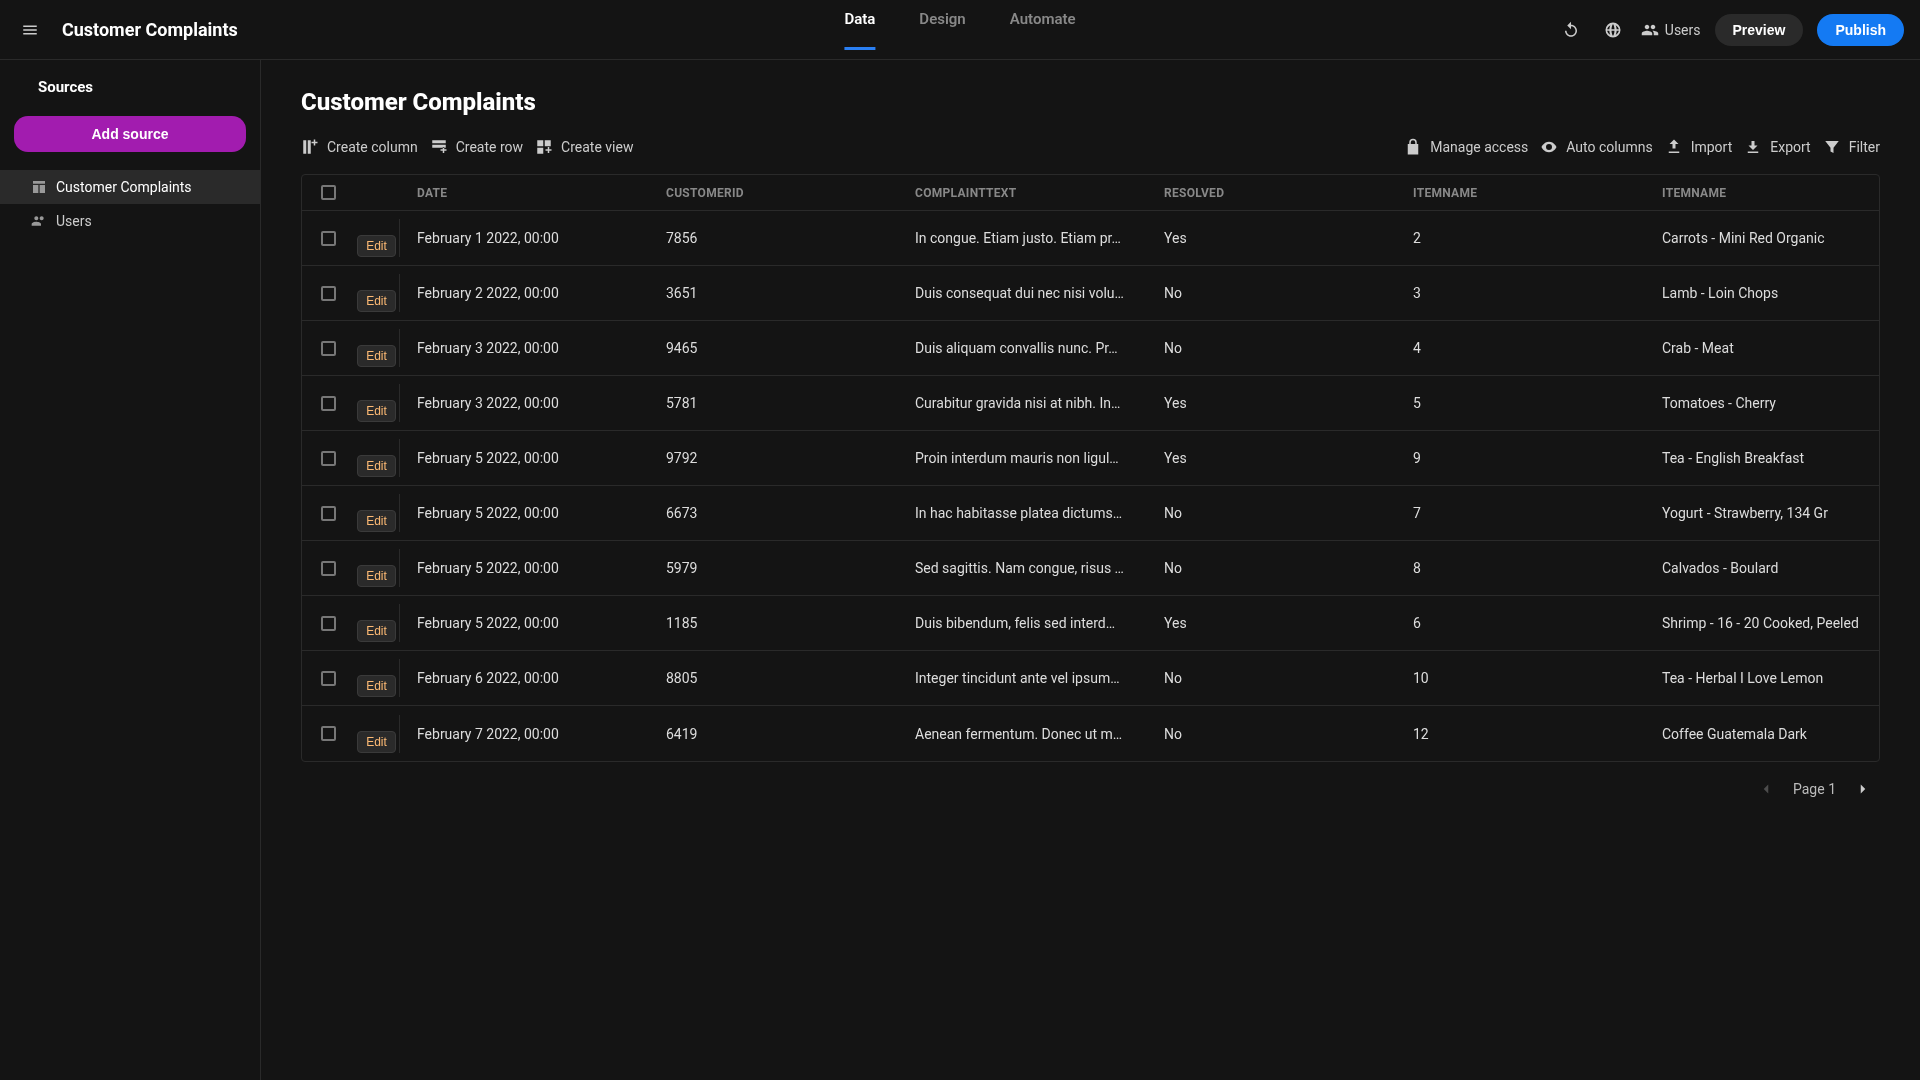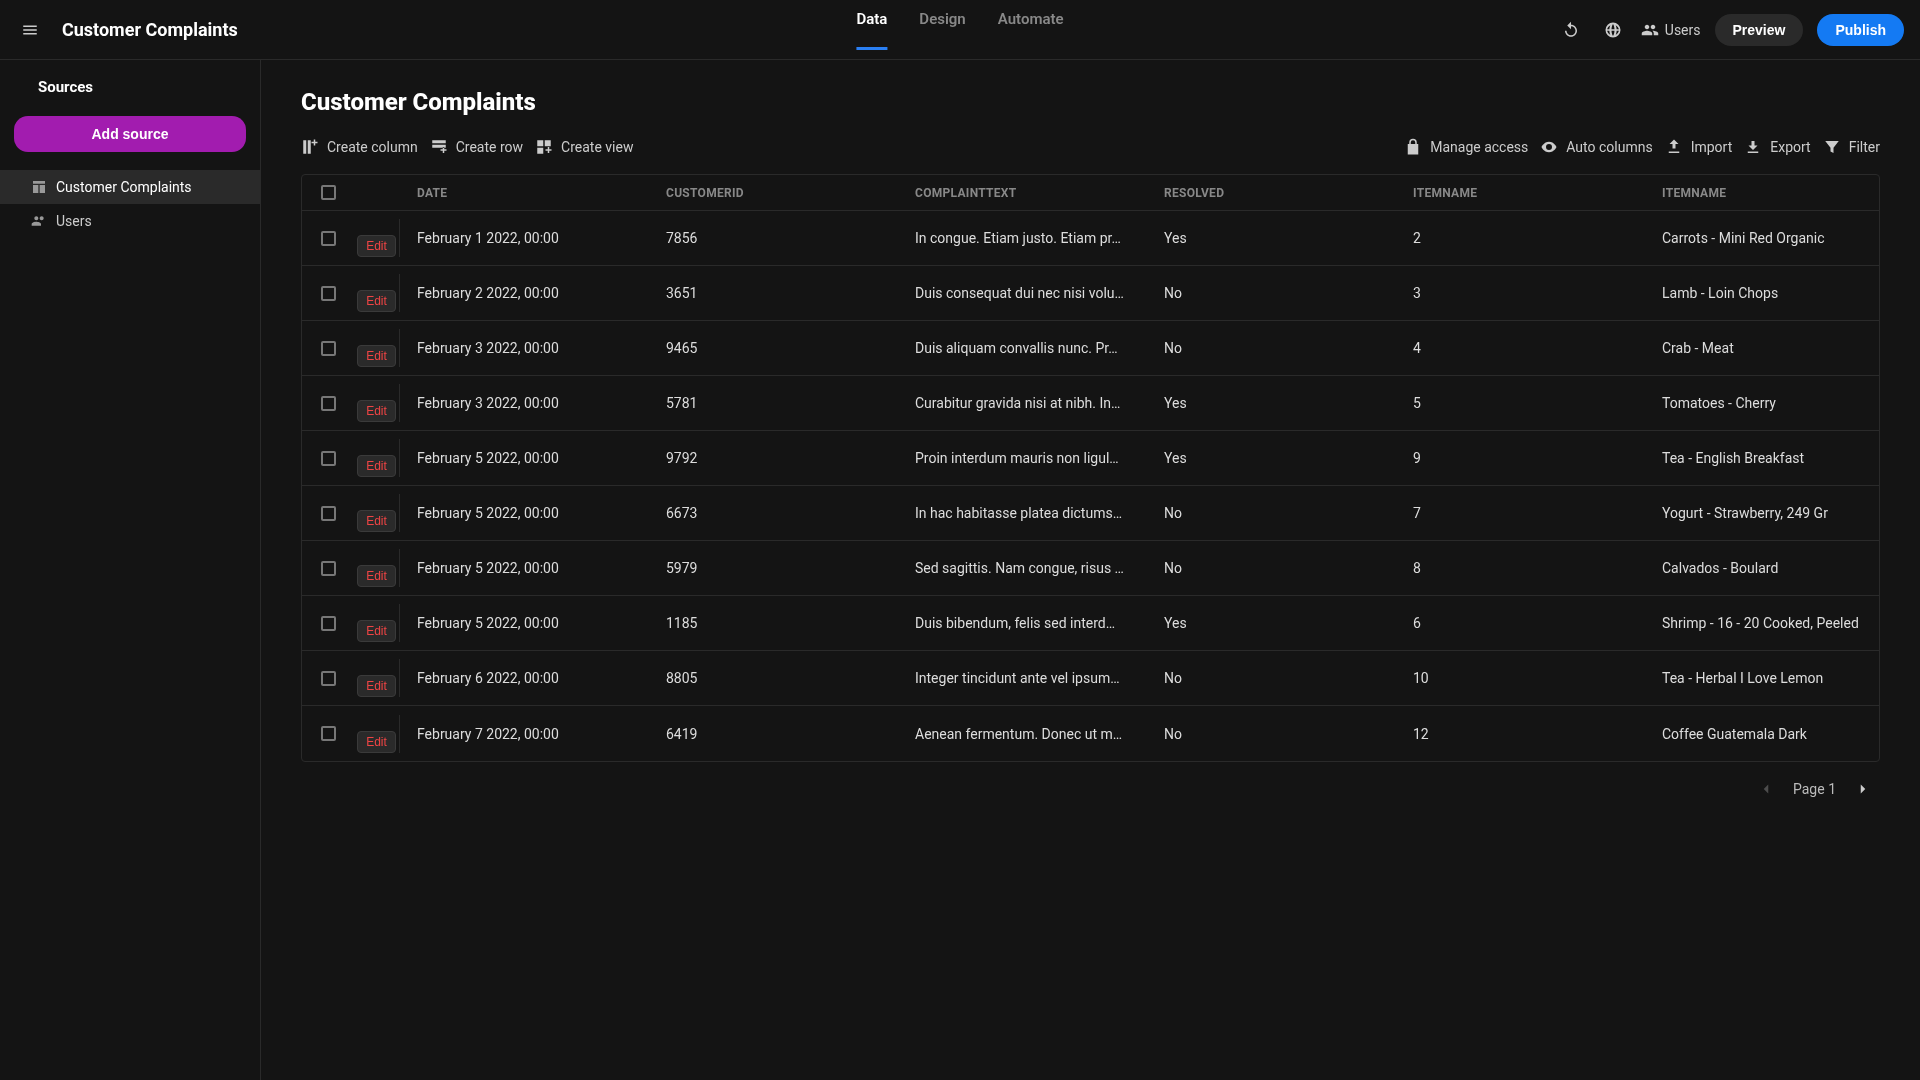--- a/index.html
+++ b/index.html
@@ -17,21 +17,21 @@
   height: 60px;
   display: flex;
   align-items: center;
   justify-content: space-between;
   padding: 0 16px;
   border-bottom: 1px solid #2a2a2a;
 }
 .topbar-left { display: flex; align-items: center; gap: 18px; }
 .hamburger svg { width: 22px; height: 22px; fill: #ccc; }
 .app-title { font-size: 18px; font-weight: 700; color: #fff; }
-.topbar-center { display: flex; gap: 32px; position: absolute; left: 50%; transform: translateX(-50%); }
+.topbar-center { display: flex; gap: 44px; position: absolute; left: 50%; transform: translateX(-50%); }
 .nav-tab { font-size: 15px; font-weight: 600; color: #888; padding-bottom: 19px; border-bottom: 3px solid transparent; cursor: pointer; }
 .nav-tab.active { color: #fff; border-bottom: 3px solid #2a7ff3; }
 .topbar-right { display: flex; align-items: center; gap: 14px; }
 .icon-btn { width: 28px; height: 28px; display: flex; align-items: center; justify-content: center; cursor: pointer; }
 .icon-btn svg { width: 18px; height: 18px; fill: #ccc; }
 .users-link { display: flex; align-items: center; gap: 6px; color: #ccc; font-size: 14px; cursor: pointer; }
 .users-link svg { width: 18px; height: 18px; fill: #ccc; }
 .btn { padding: 8px 18px; border-radius: 16px; font-size: 14px; font-weight: 600; cursor: pointer; border: none; }
 .btn-secondary { background: #2a2a2a; color: #fff; }
 .btn-primary { background: #147af3; color: #fff; }
@@ -74,21 +74,21 @@
 .col-date { width: 249px; padding-left: 17px; }
 .col-cust { width: 249px; padding-left: 17px; }
 .col-text { width: 249px; padding-left: 17px; }
 .col-res  { width: 249px; padding-left: 17px; }
 .col-ord  { width: 249px; padding-left: 17px; }
 .col-item { flex: 1; padding-left: 17px; }
 .th { font-size: 12px; font-weight: 700; color: #888; letter-spacing: 0.3px; white-space: nowrap; overflow: hidden; text-overflow: ellipsis; }
 .td { font-size: 14px; color: #ddd; white-space: nowrap; overflow: hidden; text-overflow: ellipsis; padding-right: 12px; }
 .table-header .col-edit { border-right: 1px solid #2a2a2a; }
 .checkbox { width: 15px; height: 15px; border: 2px solid #777; border-radius: 2px; background: transparent; }
-.edit-btn { padding: 3px 8px; font-size: 12px; background: #2a2a2a; color: #ef4444; border: 1px solid #3a3a3a; border-radius: 4px; cursor: pointer; margin-top: 16px; }
+.edit-btn { padding: 3px 8px; font-size: 12px; background: #2a2a2a; color: #fdba74; border: 1px solid #3a3a3a; border-radius: 4px; cursor: pointer; margin-top: 16px; }
 
 
 .pager { display:flex; justify-content:flex-end; align-items:center; gap: 18px; padding: 18px 8px 0; font-size: 14px; color:#bbb; }
 .pager-arrow { width:18px; height:18px; cursor:pointer; }
 .pager-arrow.disabled { opacity: 0.3; cursor: default; }
 .pager-arrow svg { width:100%; height:100%; fill:#ccc; }
 </style>
 </head>
 <body>
 
@@ -299,21 +299,21 @@
               <div class="checkbox"></div>
             </div>
     <div class="col-edit">
               <button class="edit-btn">Edit</button>
             </div>
     <div class="col-date td">February 5 2022, 00:00</div>
     <div class="col-cust td">6673</div>
     <div class="col-text td">In hac habitasse platea dictums…</div>
     <div class="col-res td">No</div>
     <div class="col-ord td">7</div>
-    <div class="col-item td">Yogurt - Strawberry, 249 Gr</div>
+    <div class="col-item td">Yogurt - Strawberry, 134 Gr</div>
   </div>
           <div class="table-row">
     <div class="col-chk">
               <div class="checkbox"></div>
             </div>
     <div class="col-edit">
               <button class="edit-btn">Edit</button>
             </div>
     <div class="col-date td">February 5 2022, 00:00</div>
     <div class="col-cust td">5979</div>

